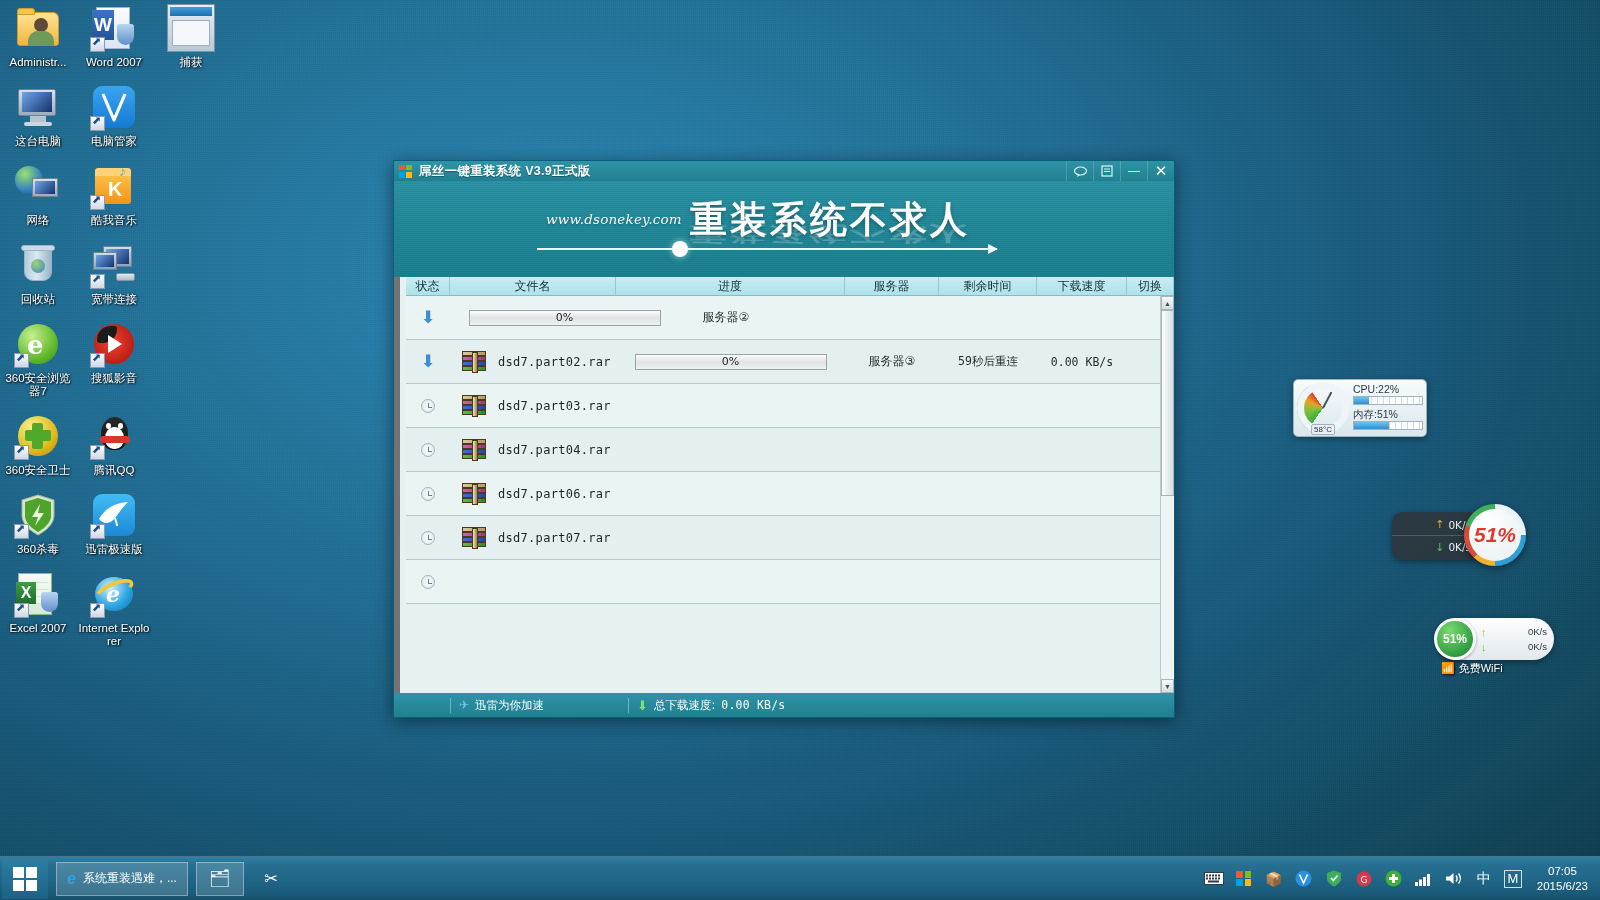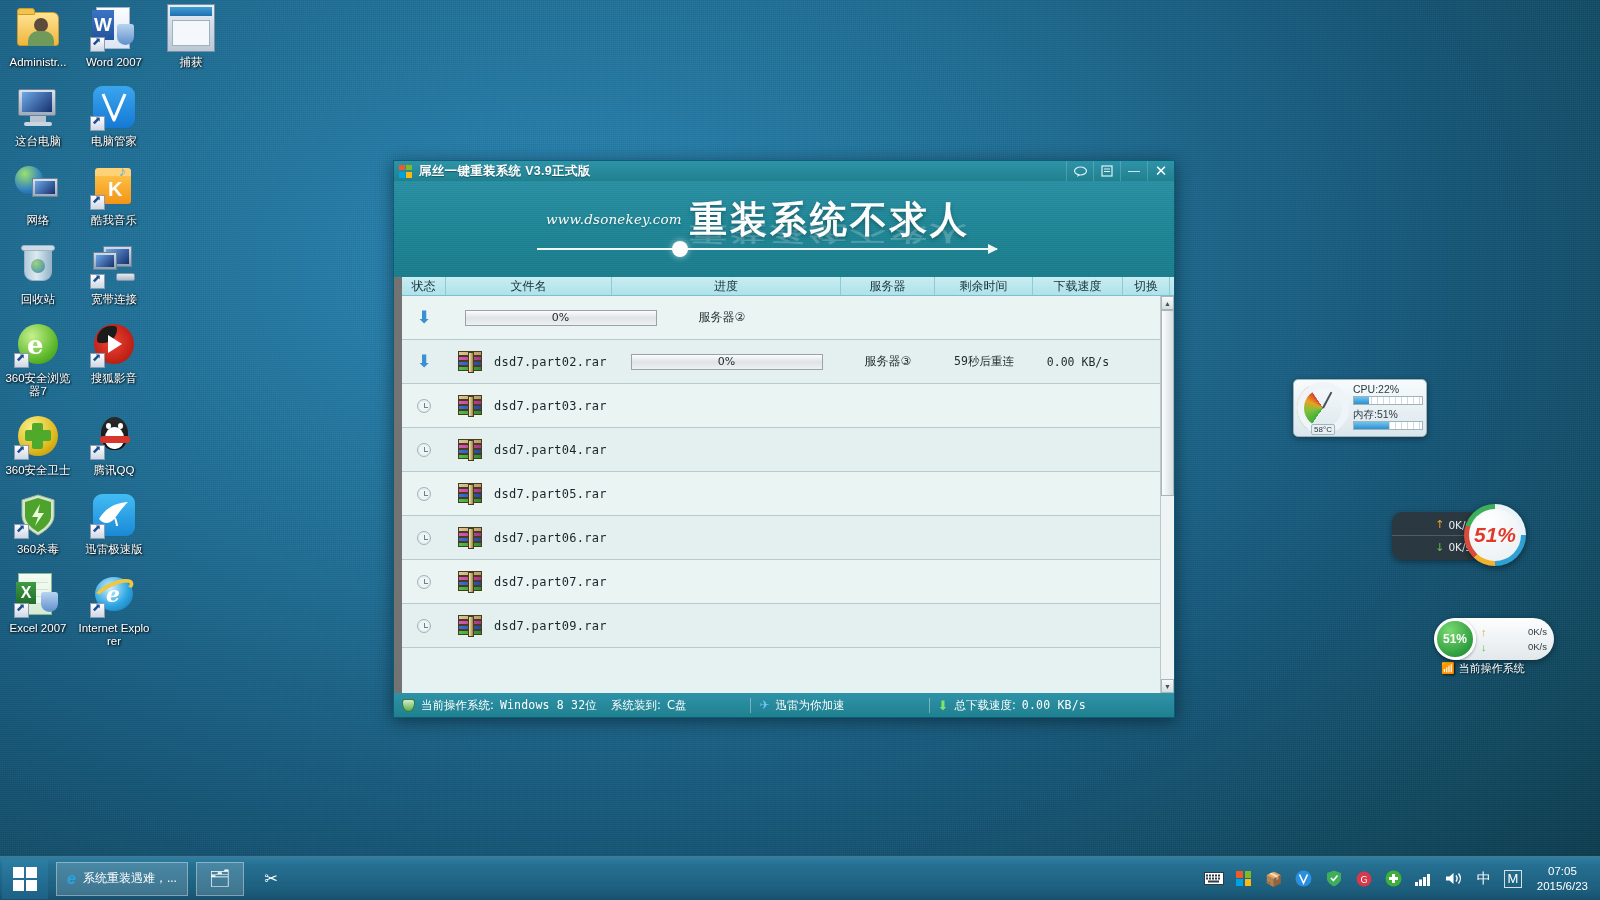--- a/index.html
+++ b/index.html
@@ -63,21 +63,21 @@
   #banner-dot{ position:absolute; left:278px; top:60px; width:16px; height:16px; border-radius:50%;
      background:#ffffff; box-shadow:0 0 6px rgba(255,255,255,.6); }
   #banner-title{ position:absolute; left:296px; top:14px; color:#ffffff; font-size:37px; font-weight:bold;
      letter-spacing:3px; font-family:"DejaVu Serif",serif; text-shadow:0 2px 4px rgba(0,0,0,.3); white-space:nowrap; }
   #banner-reflect{ position:absolute; left:296px; top:66px; color:rgba(255,255,255,.22); font-size:37px;
      font-weight:bold; letter-spacing:3px; font-family:"DejaVu Serif",serif; white-space:nowrap;
      transform:scaleY(-.55); transform-origin:top left; }
 
   
   #table-wrap{ flex:1; display:flex; flex-direction:column; background:#e6f2f1;
-     border-left:8px solid #737373; border-right:0; }
+     border-left:6px solid #737373; border-right:0;align-items:flex-end; }
   #thead{ display:flex; height:19px; background:linear-gradient(#c9edf2,#aee2ea);
      border-bottom:1px solid #7fbfcc; color:#16313a; font-size:12px; }
   #thead .th{ display:flex; align-items:center; justify-content:center; font-family:"DejaVu Sans",sans-serif;
      border-right:1px solid #8fcbd6; white-space:nowrap; }
   #tbody{ flex:1; position:relative; overflow:hidden; background:#e6f2f1; }
   .row{ display:flex; height:44px; border-bottom:1px solid #b7ccca; align-items:center; font-size:12px; color:#1d2b2b; }
   .row:nth-child(odd){ background:#e9f4f3; }
   .row:nth-child(even){ background:#e4f0ef; }
   .cell{ display:flex; align-items:center; height:100%; }
   .c-status{ justify-content:center; }
@@ -416,104 +416,69 @@
             <div class="cell c-status" style="width:44px">
               <span class="clock-ic"></span>
             </div>
             <div class="cell c-name" style="width:166px">
               <span class="rar-ic">
                 <i></i>
                 <i></i>
                 <i></i>
                 <i></i>
               </span>
-              <span class="fname">dsd7.part05.rar</span>
+              <span class="fname">dsd7.part06.rar</span>
             </div>
             <div class="cell c-progress" style="width:229px"></div>
             <div class="cell c-server" style="width:94px"></div>
             <div class="cell c-time" style="width:98px"></div>
             <div class="cell c-speed" style="width:90px"></div>
             <div class="cell c-switch" style="width:47px"></div>
           </div>
           <div class="row">
             <div class="cell c-status" style="width:44px">
               <span class="clock-ic"></span>
             </div>
             <div class="cell c-name" style="width:166px">
               <span class="rar-ic">
                 <i></i>
                 <i></i>
                 <i></i>
                 <i></i>
               </span>
-              <span class="fname">dsd7.part06.rar</span>
+              <span class="fname">dsd7.part07.rar</span>
             </div>
             <div class="cell c-progress" style="width:229px"></div>
             <div class="cell c-server" style="width:94px"></div>
             <div class="cell c-time" style="width:98px"></div>
             <div class="cell c-speed" style="width:90px"></div>
             <div class="cell c-switch" style="width:47px"></div>
           </div>
           <div class="row">
             <div class="cell c-status" style="width:44px">
               <span class="clock-ic"></span>
-            </div>
-            <div class="cell c-name" style="width:166px">
-              <span class="rar-ic">
-                <i></i>
-                <i></i>
-                <i></i>
-                <i></i>
-              </span>
-              <span class="fname">dsd7.part07.rar</span>
-            </div>
-            <div class="cell c-progress" style="width:229px"></div>
-            <div class="cell c-server" style="width:94px"></div>
-            <div class="cell c-time" style="width:98px"></div>
-            <div class="cell c-speed" style="width:90px"></div>
-            <div class="cell c-switch" style="width:47px"></div>
-          </div>
-          <div class="row">
-            <div class="cell c-status" style="width:44px">
-              <span class="clock-ic"></span>
-            </div>
-            <div class="cell c-name" style="width:166px">
-              <span class="rar-ic">
-                <i></i>
-                <i></i>
-                <i></i>
-                <i></i>
-              </span>
-              <span class="fname">dsd7.part09.rar</span>
             </div>
             <div class="cell c-progress" style="width:229px"></div>
             <div class="cell c-server" style="width:94px"></div>
             <div class="cell c-time" style="width:98px"></div>
             <div class="cell c-speed" style="width:90px"></div>
             <div class="cell c-switch" style="width:47px"></div>
           </div>
         </div>
       <div id="scrollbar">
         <div class="sb-btn">▲</div>
         <div class="sb-track">
           <div class="sb-thumb"></div>
         </div>
         <div class="sb-btn">▼</div>
       </div>
     </div>
   </div>
 
   <div id="statusbar">
-    <div class="seg">
-      <span class="sb-ic ic-shield-sm"></span>
-      <span>当前操作系统:</span>
-      <span class="mono">Windows 8 32位</span>
-      <span style="margin-left:8px">系统装到:</span>
-      <span>C盘</span>
-    </div>
     <div class="divider" style="margin-left:56px"></div>
     <div class="seg">
       <span class="ic-bird">✈</span>
       <span>迅雷为你加速</span>
     </div>
     <div class="divider" style="margin-left:76px"></div>
     <div class="seg">
       <span class="ic-dl">⬇</span>
       <span>总下载速度:</span>
       <span class="mono">0.00 KB/s</span>
@@ -560,21 +525,21 @@
       <span>0K/s</span>
     </div>
     <div class="srow">
       <span class="down-arrow">↓</span>
       <span>0K/s</span>
     </div>
   </div>
 </div>
 <div id="wifi-label">
   <span>📶</span>
-  <span>当前操作系统</span>
+  <span>免费WiFi</span>
 </div>
 
 <div id="taskbar">
   <div id="start-button">
     <span class="win-logo2">
         <i></i>
         <i></i>
         <i></i>
         <i></i>
       </span>

